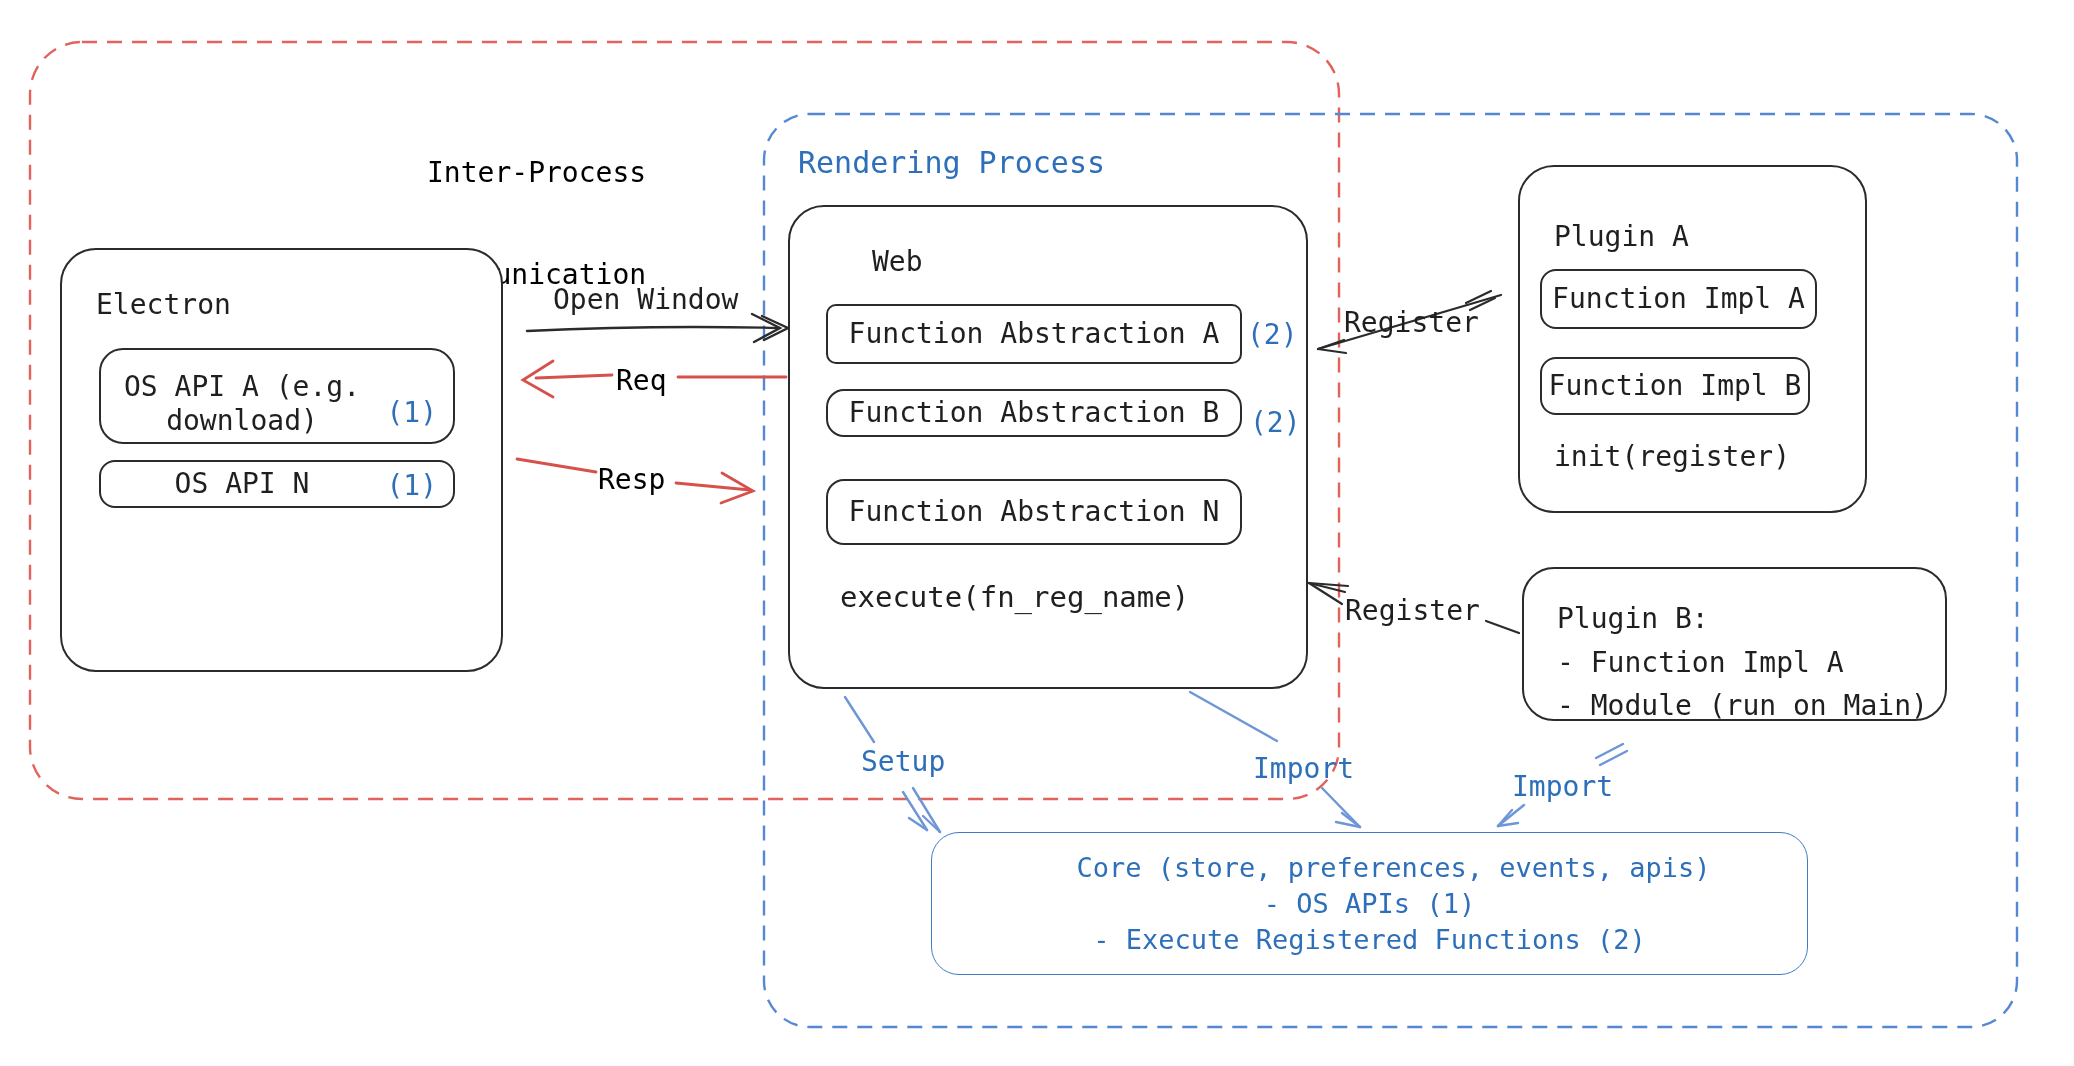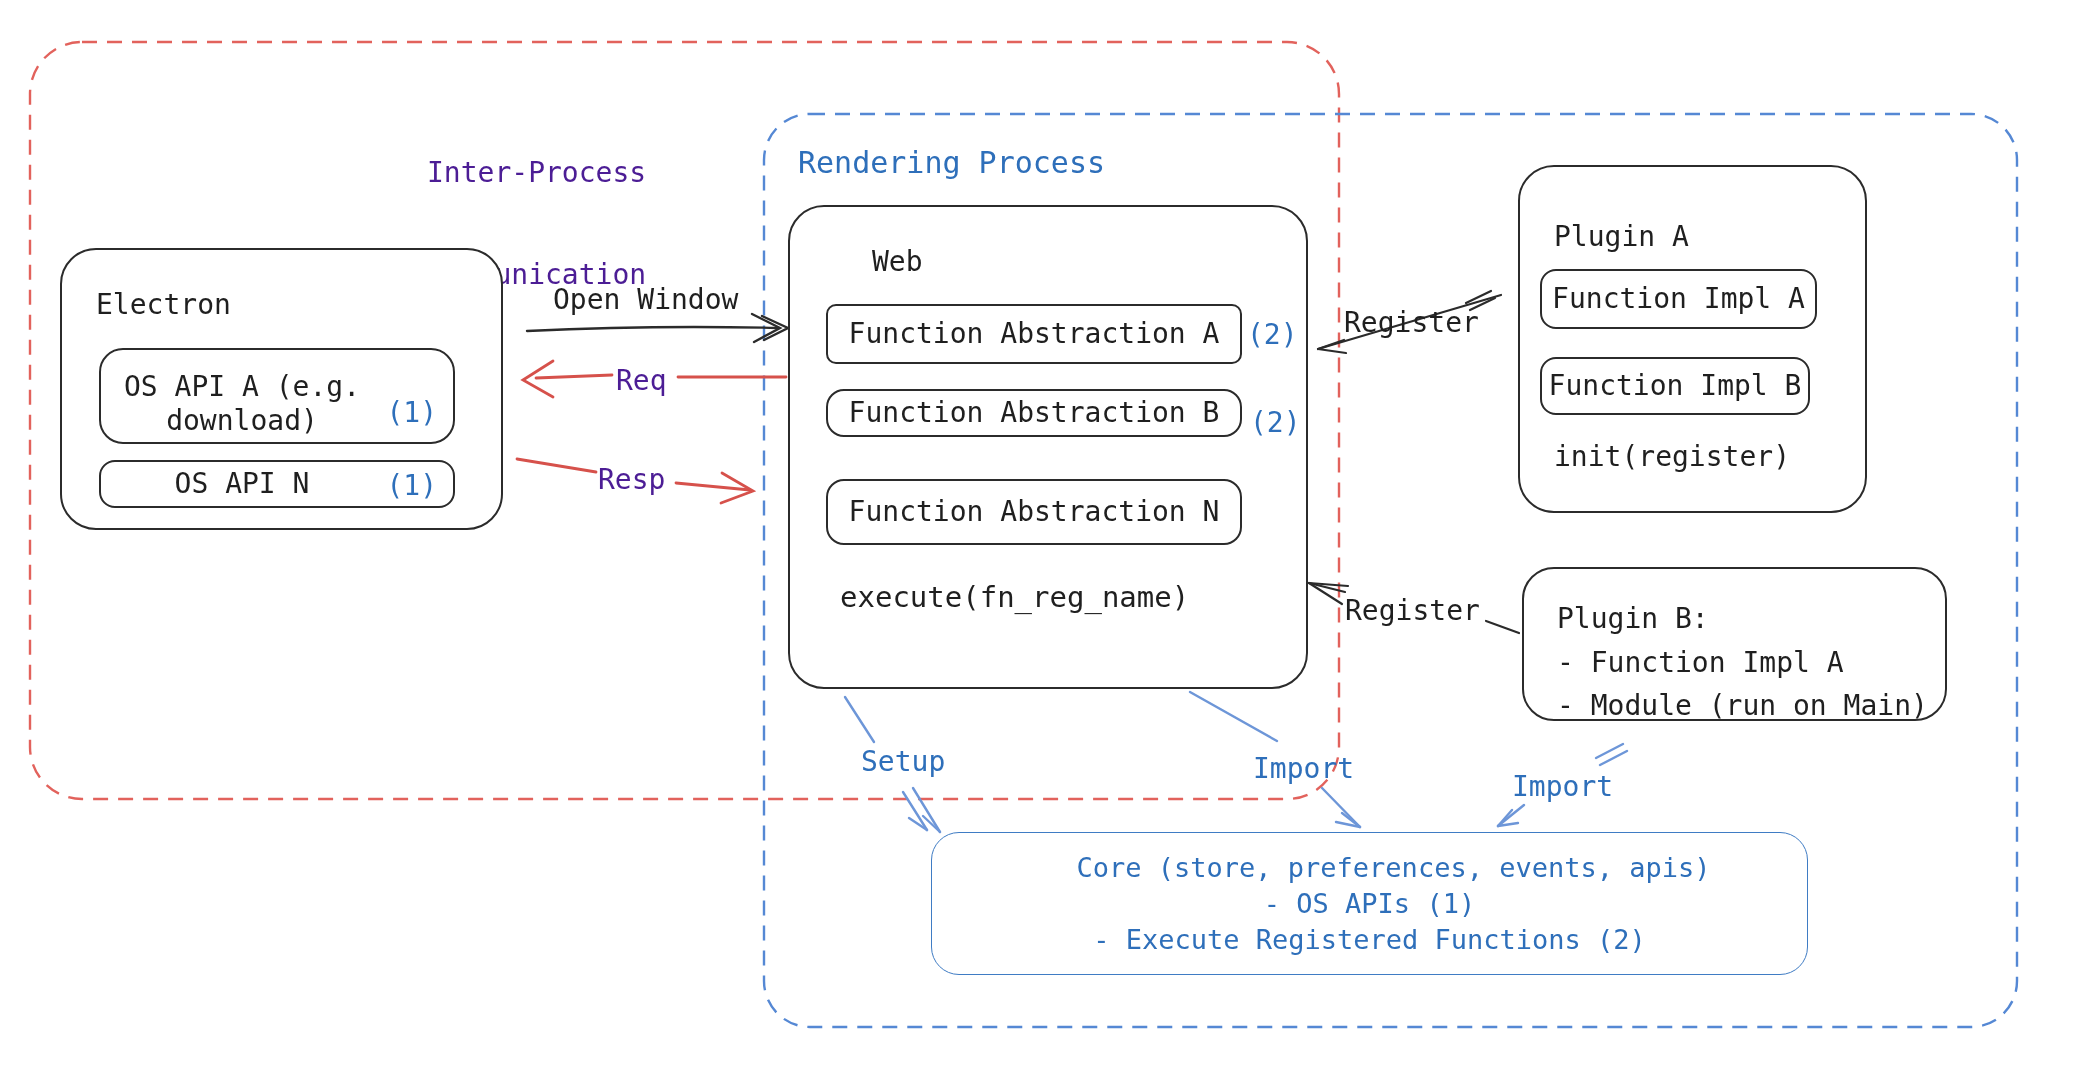--- a/index.html
+++ b/index.html
@@ -3,21 +3,21 @@
 <meta charset="utf-8">
 <style>
   html,body{margin:0;padding:0;background:#ffffff;}
   #stage{
     position:relative;width:2074px;height:1066px;background:#ffffff;overflow:hidden;
     font-family:"DejaVu Sans Mono", monospace;color:#1f1f1f;
   }
   svg.layer{position:absolute;left:0;top:0;width:2074px;height:1066px;pointer-events:none;}
   .box{position:absolute;border:2.2px solid #2b2b2b;border-radius:30px;background:#ffffff;box-sizing:border-box;}
   .label{position:absolute;white-space:pre;font-size:28px;line-height:34px;}
-  .red-t{color:#4c1d95;}
+  .red-t{color:#000000;}
   .blue-t{color:#2e6fba;}
   .badge{color:#2e6fba;}
   .center-col{display:flex;flex-direction:column;align-items:center;justify-content:center;height:100%;}
   .center-row{display:flex;align-items:center;justify-content:center;height:100%;}
 </style>
 </head>
 <body>
 
 <div id="stage">
 
@@ -84,21 +84,21 @@
     </g>
   </svg>
 
   <div class="label red-t" style="left:427px;top:88px;">
     <div>Inter-Process</div>
     <div>Communication</div>
   </div>
 
   <div class="label blue-t" style="left:798px;top:146px;font-size:30px;">Rendering Process</div>
 
-  <div class="box" style="left:60px;top:248px;width:443px;height:282px;border-radius:36px;">
+  <div class="box" style="left:60px;top:248px;width:443px;height:424px;border-radius:36px;">
     <div class="label" style="left:34px;top:38px;">Electron</div>
 
     <div class="box" style="left:37px;top:98px;width:356px;height:96px;border-radius:24px;">
       <div class="center-col" style="padding-right:70px;box-sizing:border-box;">
         <span class="label" style="position:static;margin-top:16px;">OS API A (e.g.</span>
         <span class="label" style="position:static;">download)</span>
       </div>
       <span class="label badge" style="right:16px;bottom:12px;left:auto;">(1)</span>
     </div>
 

